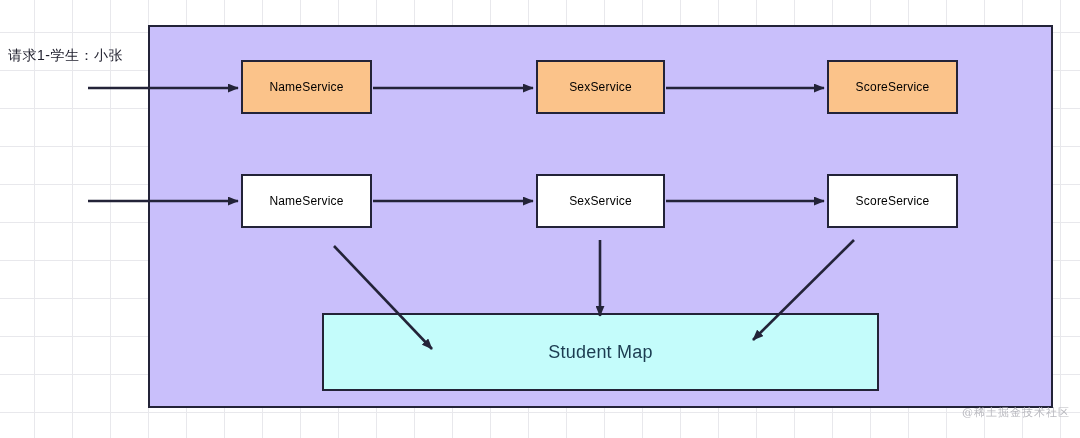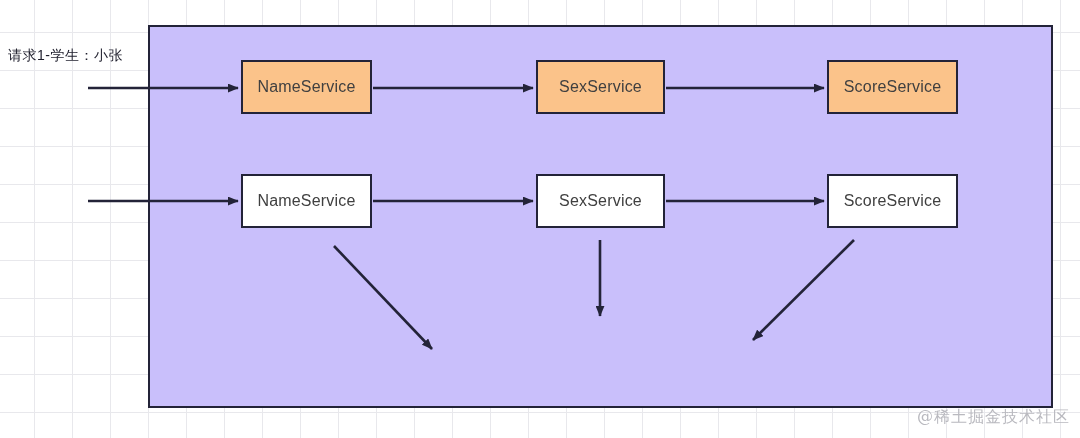--- a/index.html
+++ b/index.html
@@ -32,22 +32,22 @@
     border: 2px solid #232338;
     box-sizing: border-box;
   }
   .node {
     position: absolute;
     box-sizing: border-box;
     border: 2px solid #232338;
     display: flex;
     align-items: center;
     justify-content: center;
-    font-size: 16px;
-    color: #404040;
+    font-size: 12px;
+    color: #000000;
     letter-spacing: 0.2px;
   }
   .node.orange { background: #fbc38a; }
   .node.white  { background: #ffffff; }
   .node.cyan   { background: #c4fcfb; font-size: 18px; color: #1b3b50; }
 
   .req-label {
     position: absolute;
     font-size: 14px;
     color: #1d1d2b;
@@ -58,22 +58,22 @@
     position: absolute;
     left: 0;
     top: 0;
     width: 1080px;
     height: 438px;
     pointer-events: none;
   }
   .watermark {
     position: absolute;
     right: 10px;
-    bottom: 10px;
-    font-size: 16px;
+    bottom: 18px;
+    font-size: 11px;
     color: #b9b9bf;
     letter-spacing: 1px;
     white-space: nowrap;
     font-family: "DejaVu Serif", "Liberation Serif", serif;
   }
 </style>
 </head>
 <body>
 
 <div id="canvas">
@@ -96,20 +96,23 @@
   <div class="node white" style="left:241px; top:174px; width:131px; height:54px;">
     <span>NameService</span>
   </div>
   <div class="node white" style="left:536px; top:174px; width:129px; height:54px;">
     <span>SexService</span>
   </div>
   <div class="node white" style="left:827px; top:174px; width:131px; height:54px;">
     <span>ScoreService</span>
   </div>
 
+  <div class="node cyan" style="left:322px; top:313px; width:557px; height:78px;">
+    <span>Student Map</span>
+  </div>
 
   <svg class="svg-layer" viewBox="0 0 1080 438" xmlns="http://www.w3.org/2000/svg">
     <defs>
       <marker id="ah" markerWidth="11" markerHeight="9" refX="10.2" refY="4.5" orient="auto" markerUnits="userSpaceOnUse">
         <path d="M0,0 L11,4.5 L0,9 z" fill="#232338"></path>
       </marker>
     </defs>
 
     <line x1="88" y1="88" x2="238" y2="88" stroke="#232338" stroke-width="2.4" marker-end="url(#ah)"></line>
 

